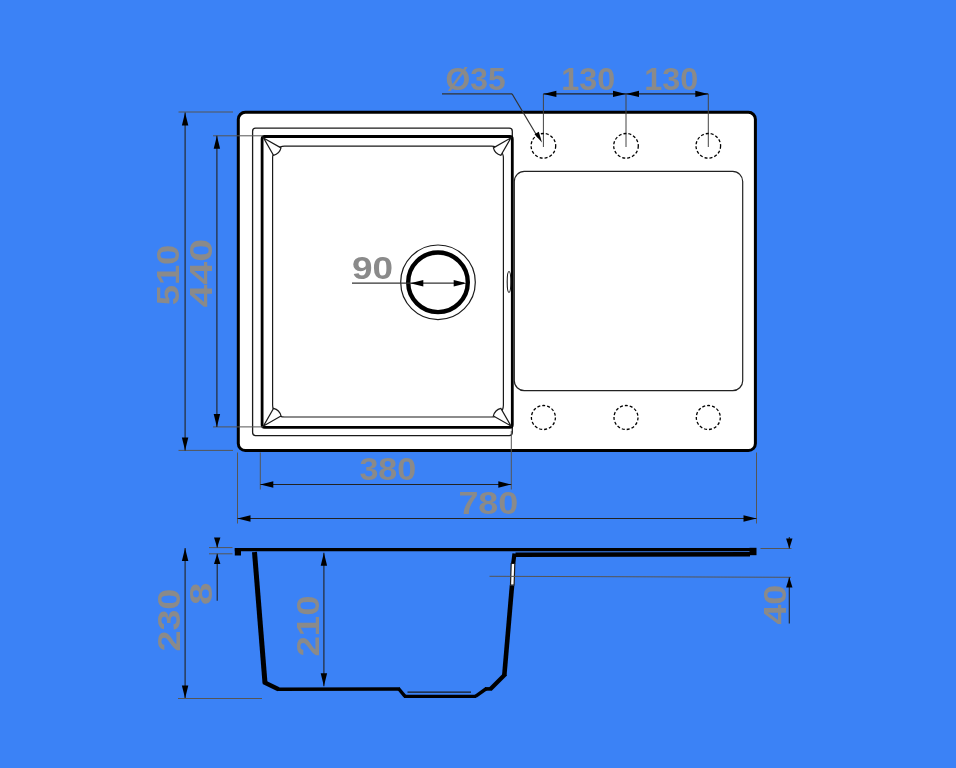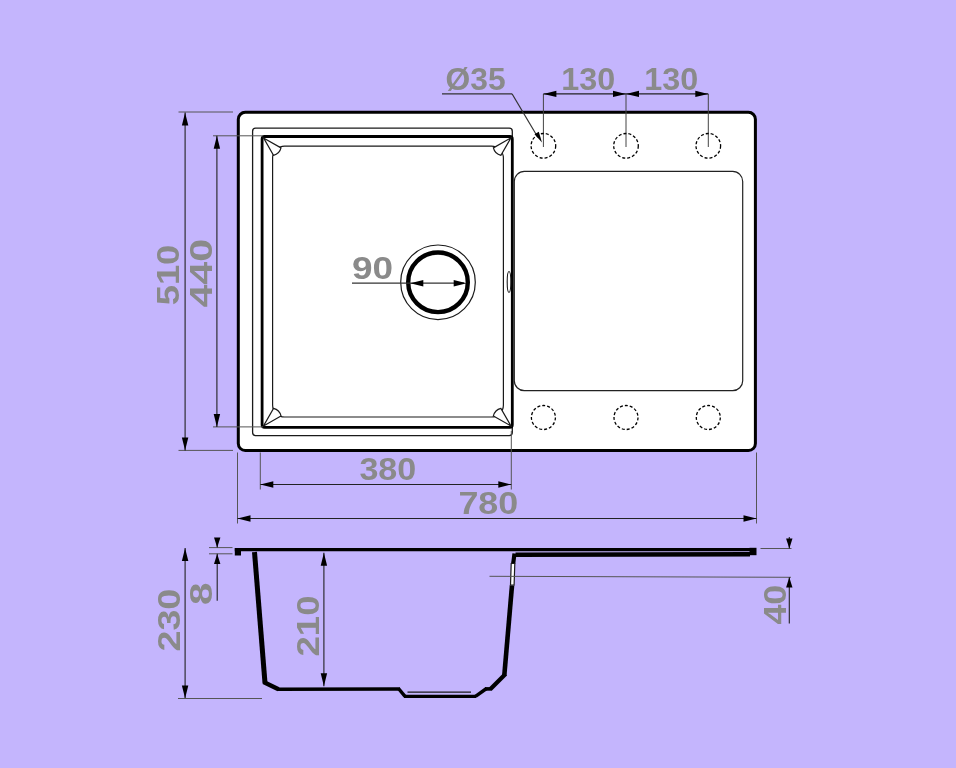--- a/index.html
+++ b/index.html
@@ -1,16 +1,16 @@
 <!DOCTYPE html>
 <html><head>
 <meta charset="utf-8">
 <style>
   html,body{margin:0;padding:0;background:#ffffff;}
-  .wrap{width:956px;height:768px;position:relative;background:#c4b5fd;overflow:hidden;}
+  .wrap{width:956px;height:768px;position:relative;background:#3b82f6;overflow:hidden;}
   text{font-family:"Liberation Sans",sans-serif;font-weight:bold;fill:#8a8a8a;}
   .dim{font-size:31px;}
 </style>
 </head>
 <body>
 <div class="wrap">
 <svg width="956" height="768" viewBox="0 0 956 768">
 
 <rect x="238.3" y="112.3" width="517.1" height="338.2" rx="7" fill="#fff" stroke="#000" stroke-width="3"></rect>
 

